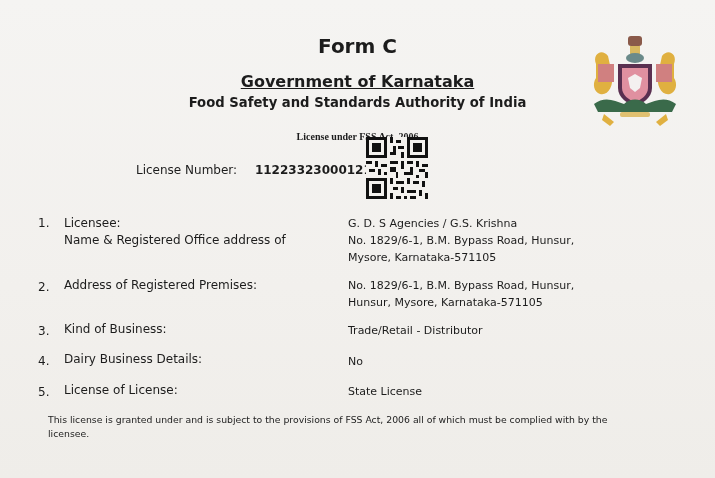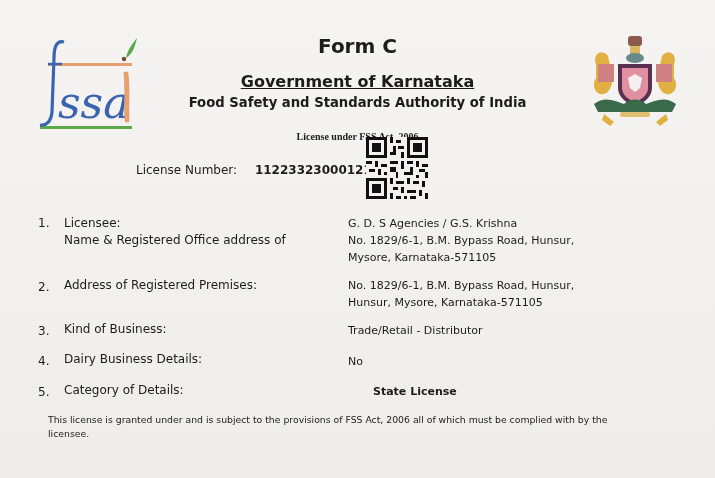--- a/index.html
+++ b/index.html
@@ -29,49 +29,32 @@
     .license-row { position: absolute; left: 136px; top: 163px; font-size: 12px; }
     .license-row .lbl { display: inline-block; }
     .license-row .num { display: inline-block; font-weight: bold; margin-left: 14px; }
 
     .qr { position: absolute; left: 366px; top: 137px; width: 62px; height: 62px; }
 
     .item { position: absolute; font-size: 12px; line-height: 17px; }
     .item .n { position: absolute; left: 0; width: 20px; }
     .item .k { position: absolute; left: 26px; width: 250px; }
     .val { position: absolute; left: 348px; font-size: 11px; line-height: 17px; width: 300px; }
-    .bold { font-weight: bold; margin-left: 25px; }
+    .bold { font-weight: normal; }
 
     .note {
       position: absolute; left: 38px; top: 413px; width: 580px;
       font-size: 9.3px; line-height: 14px; color: #222; margin-left: 10px;
     }
   </style>
 </head>
 <body>
 
 <div class="page">
 
-  <div class="logo-fssai">
-    <svg width="104" height="100" viewBox="0 0 104 100">
-
-      <rect x="14" y="29" width="84" height="3" fill="#e8a070"></rect>
-
-      <rect x="6" y="92" width="92" height="3" fill="#5aa84a"></rect>
-
-      <path d="M30 8 C22 6 20 14 20 24 L18 78 C17 88 12 92 6 91" stroke="#3a64b0" stroke-width="3.2" fill="none"></path>
-      <path d="M14 30 L28 30" stroke="#3a64b0" stroke-width="2.5"></path>
-      <text x="24" y="84" font-family="DejaVu Serif, serif" font-style="italic" font-size="44" fill="#3a64b0">ssa</text>
-
-      <path d="M92 40 C94 56 92 72 93 86" stroke="#e8a070" stroke-width="5" fill="none" stroke-linecap="round"></path>
-      <circle cx="90" cy="25" r="2.2" fill="#7a4a2a"></circle>
-
-      <path d="M92 24 C94 14 100 8 103 4 C101 12 99 20 92 24 Z" fill="#5aa84a"></path>
-    </svg>
-  </div>
 
   <div class="header">
     <div class="form">Form C</div>
     <div class="gov">Government of Karnataka</div>
     <div class="auth">Food Safety and Standards Authority of India</div>
     <div class="act">License under FSS Act, 2006</div>
   </div>
 
   <div class="emblem">
     <svg width="102" height="96" viewBox="0 0 102 96">
@@ -182,19 +165,19 @@
   <div class="val" style="top:322px;">Trade/Retail - Distributor</div>
 
   <div class="item" style="left:38px; top:351px;">
     <span class="n" style="top:2px;">4.</span>
     <div class="k">Dairy Business Details:</div>
   </div>
   <div class="val" style="top:353px;">No</div>
 
   <div class="item" style="left:38px; top:382px;">
     <span class="n" style="top:2px;">5.</span>
-    <div class="k">Category of Details:</div>
+    <div class="k">License of License:</div>
   </div>
   <div class="val bold" style="top:383px;">State License</div>
 
   <div class="note">This license is granted under and is subject to the provisions of FSS Act, 2006 all of which must be complied with by the licensee.</div>
 
 </div>
 
 </body></html>

